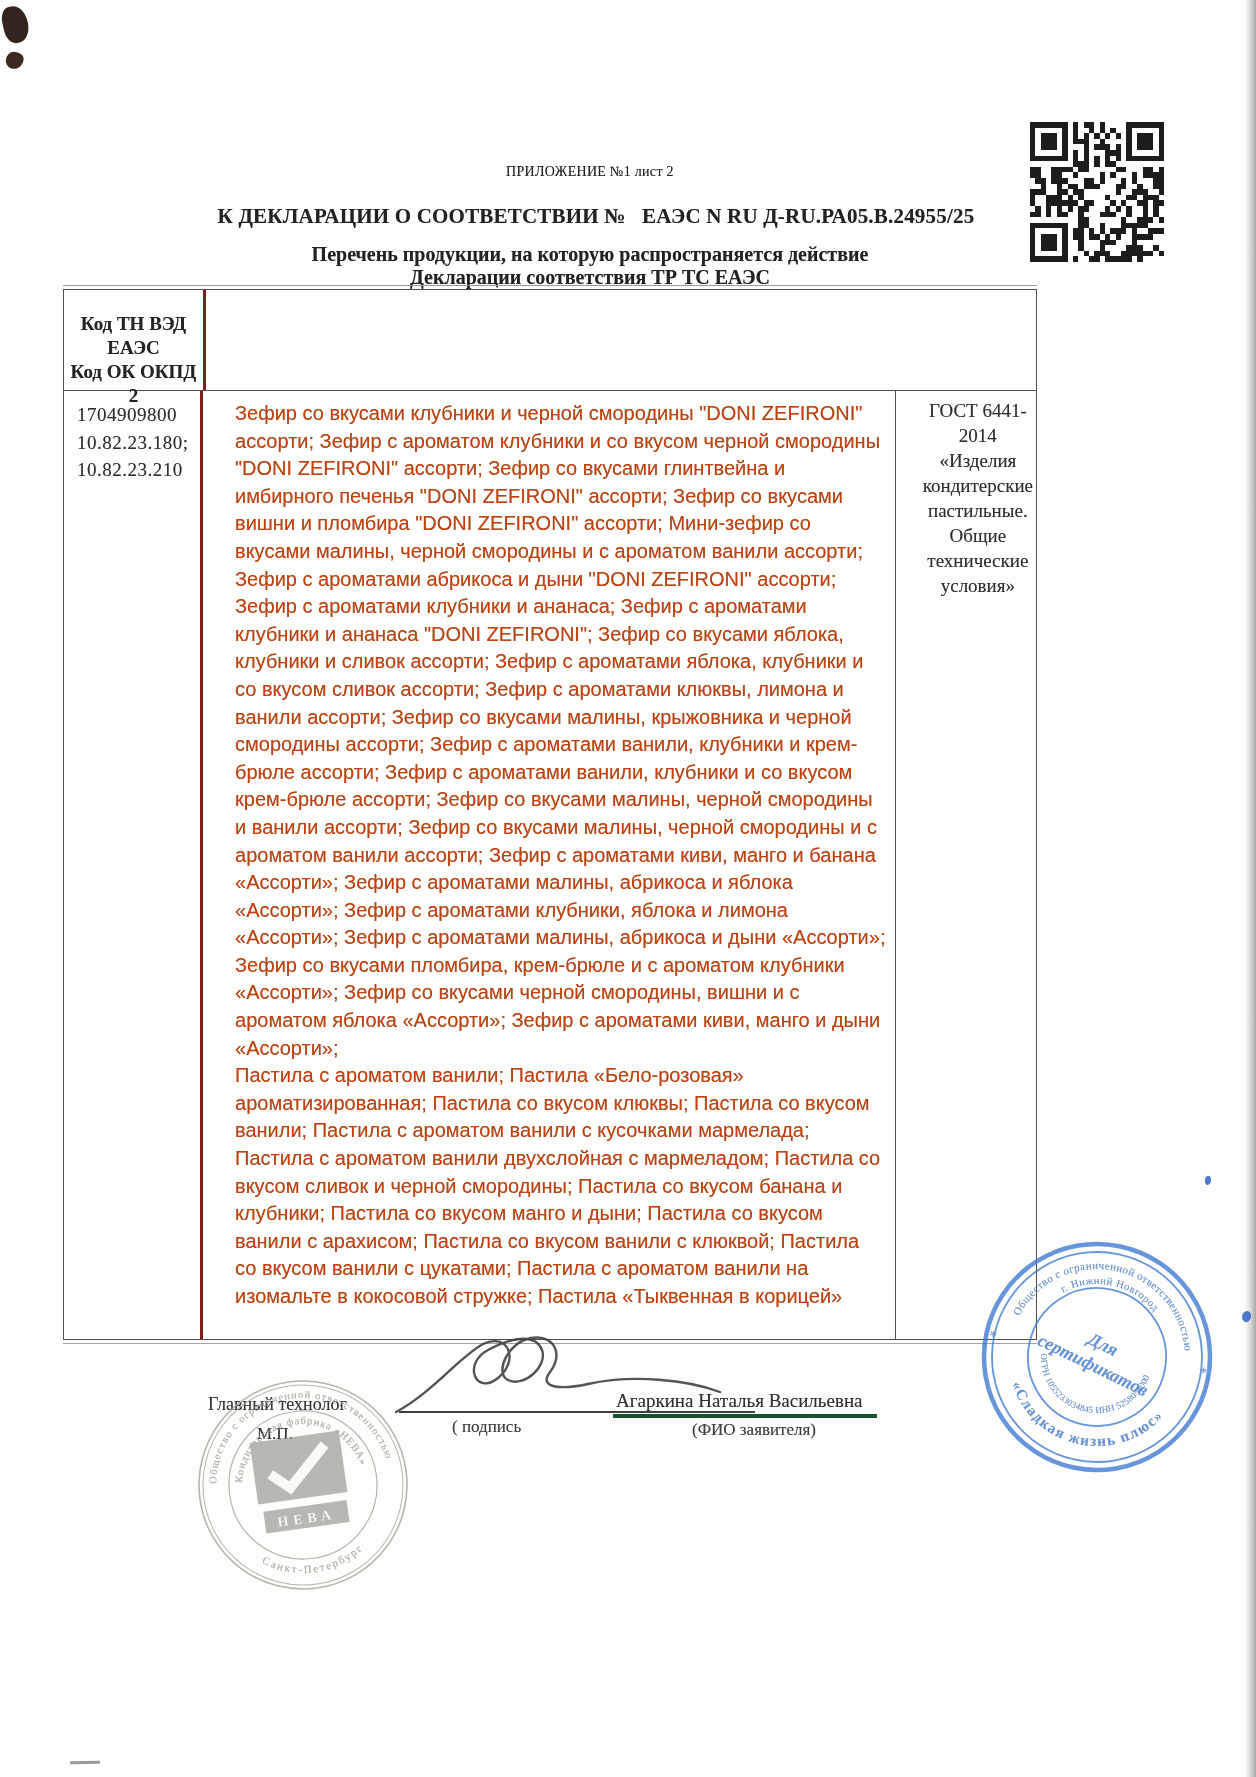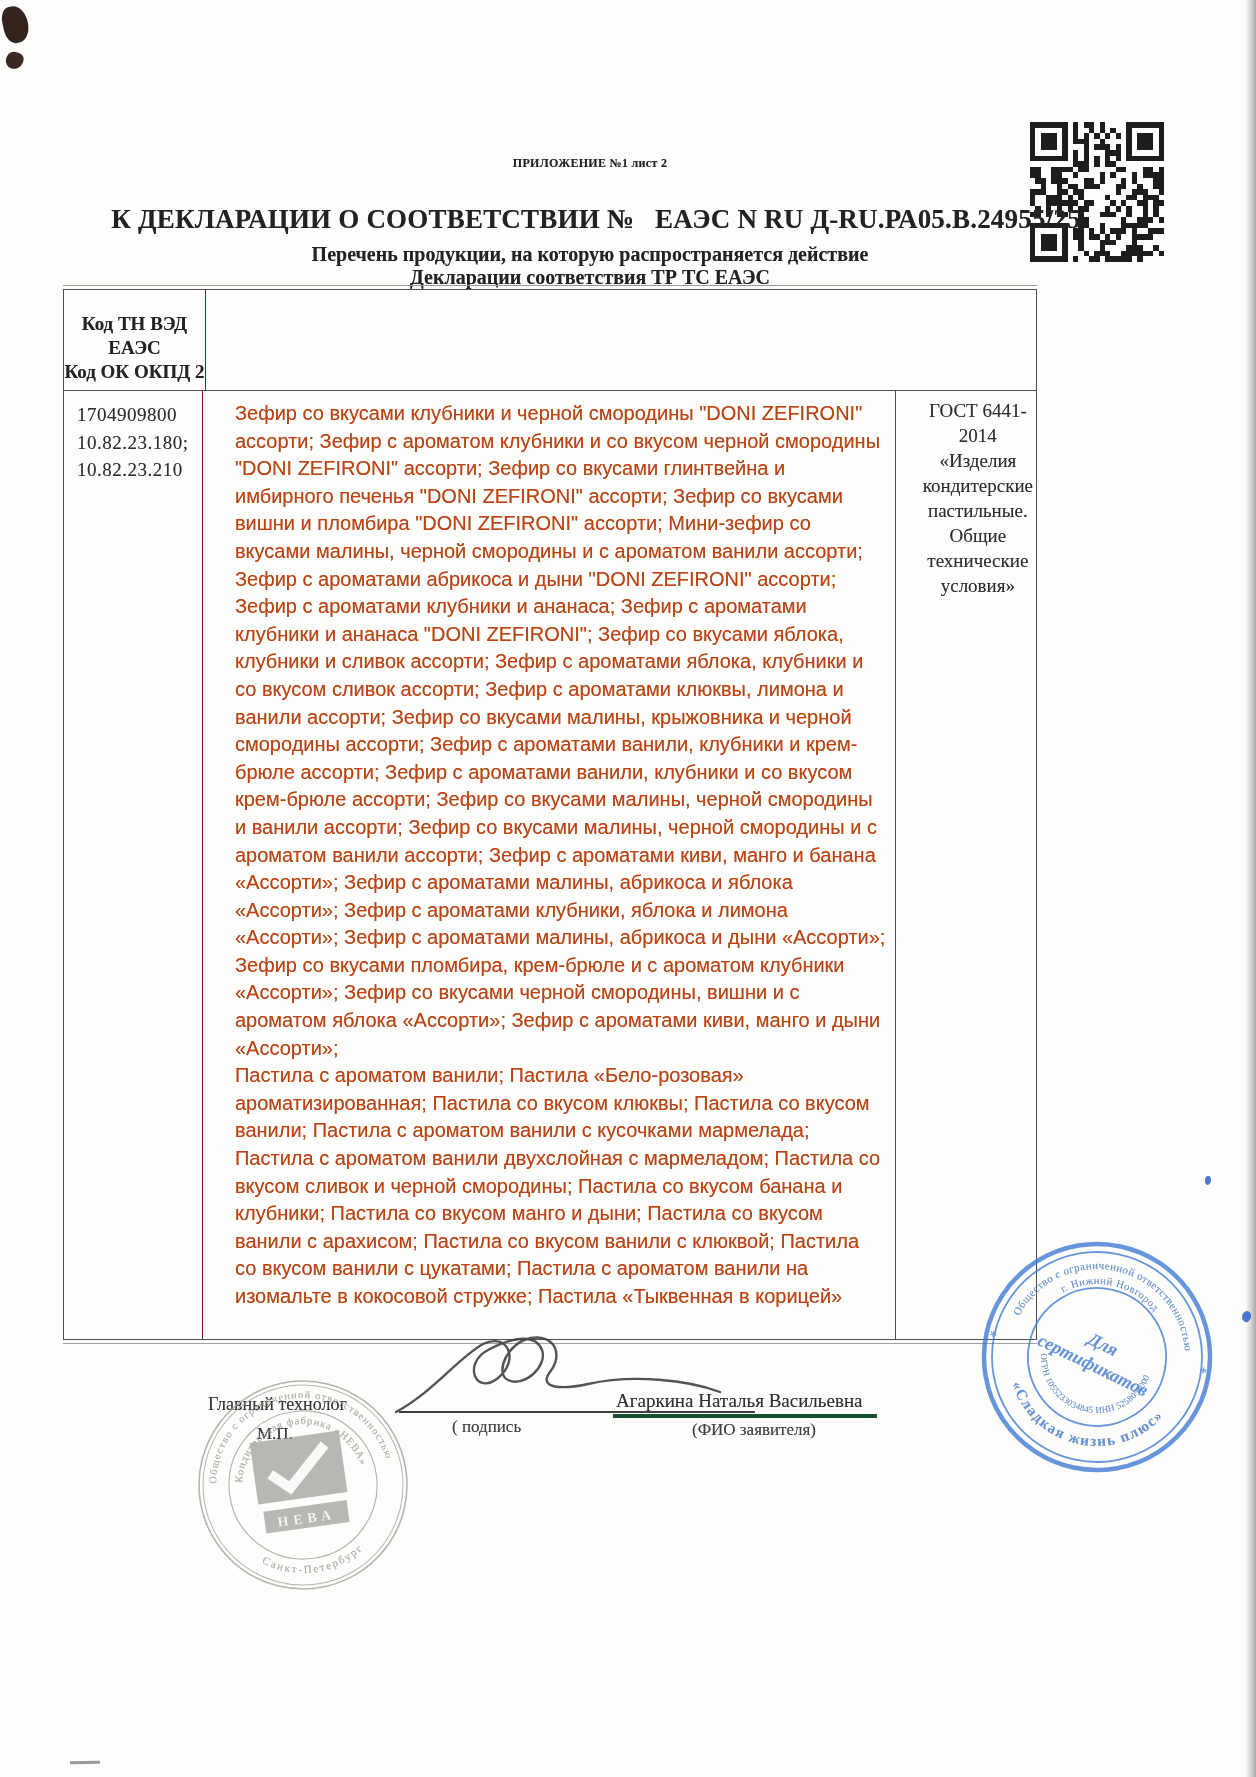--- a/index.html
+++ b/index.html
@@ -2,39 +2,39 @@
 <html><head>
 <meta charset="utf-8">
 <style>
   html,body{margin:0;padding:0;background:#d9d9d7;}
   .page{position:relative;width:1256px;height:1777px;background:#fdfdfc;overflow:hidden;
         font-family:"Liberation Serif",serif;color:#222;}
   .soft{text-shadow:0 0 .6px rgba(70,70,70,.45);}
 
   
   .titles{position:absolute;left:10px;top:0;width:1160px;text-align:center;}
-  .t1{position:absolute;left:0;right:0;top:156px;font-size:12px;font-weight:700;letter-spacing:.3px;}
-  .t2{position:absolute;left:12px;right:0;top:204px;font-size:27px;font-weight:700;letter-spacing:.2px;}
+  .t1{position:absolute;left:0;right:0;top:164px;font-size:14px;font-weight:400;letter-spacing:.3px;}
+  .t2{position:absolute;left:12px;right:0;top:204px;font-size:21px;font-weight:700;letter-spacing:.2px;}
   .t3{position:absolute;left:0;right:0;top:243px;font-size:20px;font-weight:700;}
   .t4{position:absolute;left:0;right:0;top:266px;font-size:20px;font-weight:700;}
 
   
   .qr{position:absolute;left:1030px;top:122px;width:134px;height:140px;}
   .qr svg{width:100%;height:100%;shape-rendering:crispEdges;}
   .qr rect{fill:#1d1d1d;}
 
   
   .tbl{position:absolute;left:63px;top:289px;width:974px;border:1px solid #4f4f4f;box-sizing:border-box;}
   .tbl::before{content:"";position:absolute;left:-1px;right:-1px;top:-5px;border-top:1px solid #9a9a97;}
   .tbl::after{content:"";position:absolute;left:-1px;right:-1px;bottom:-5px;border-top:1px solid #a3a3a0;}
   .trow{display:flex;}
   .thead{height:100px;border-bottom:1px solid #4f4f4f;}
   .tbody{height:948px;gap:24px;}
   .c{box-sizing:border-box;}
-  .c1{width:142px;border-right:1px solid #7f1d1d;}
+  .c1{width:142px;border-right:3px solid #7f1d1d;}
   .c2{width:685px;border-right:1px solid #4f4f4f;}
   .c3{flex:1;}
   .thead .c{font-weight:700;text-align:center;color:#242424;}
   .h1{font-size:19px;line-height:24px;padding-top:22px;}
   .h2{font-size:19px;line-height:24px;padding:25px 28px 0;}
   .h3{font-size:17px;line-height:19.5px;padding:5px 2px 0;}
   .codes{font-size:19px;line-height:27.5px;letter-spacing:.5px;padding:10px 4px 0 13px;color:#2e2e2e;}
   .products{font-family:"Liberation Sans",sans-serif;font-size:20px;line-height:27.6px;
             padding:9px 9px 0 8px;color:#c2410c;}
   .products p{margin:0;}

